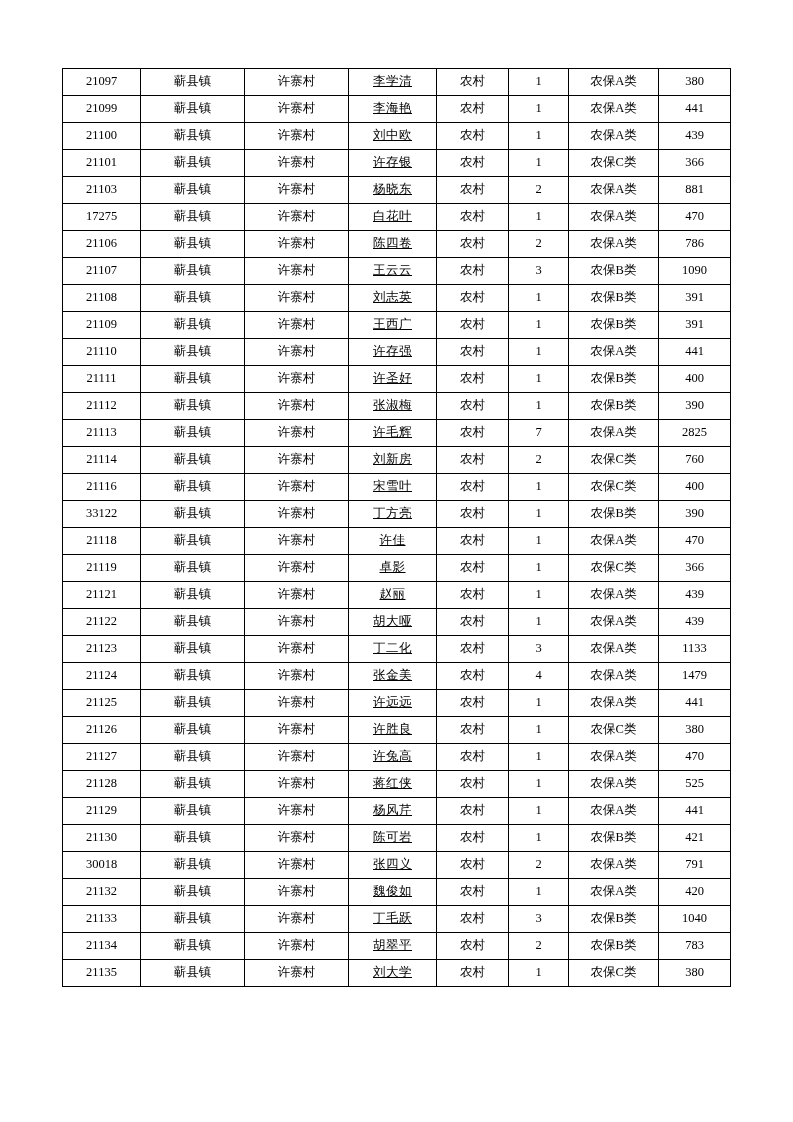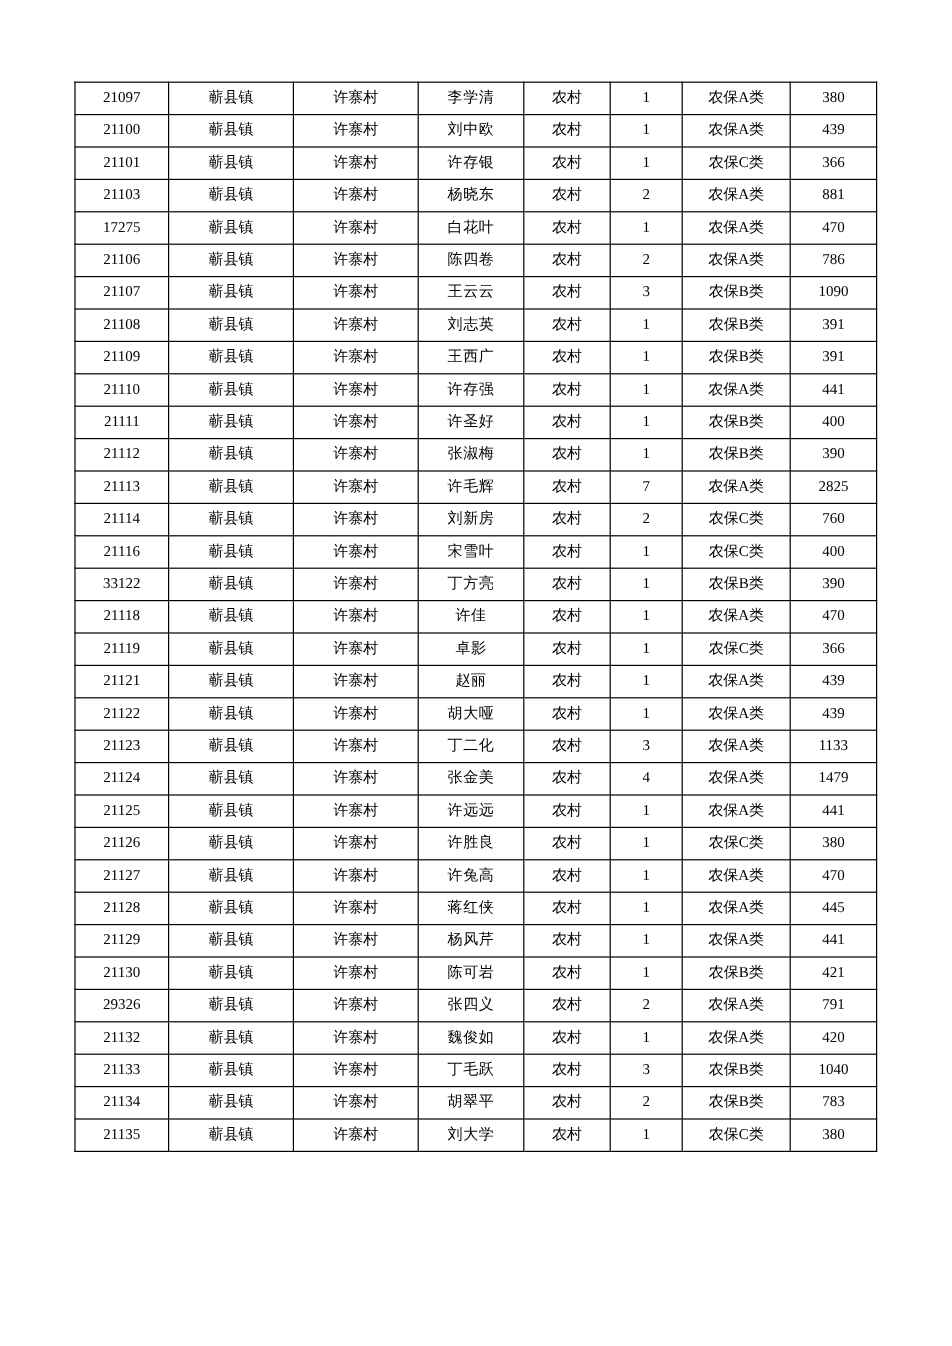--- a/index.html
+++ b/index.html
@@ -38,21 +38,21 @@
   }
   col.c-id    { width: 78px; }
   col.c-town  { width: 104px; }
   col.c-vil   { width: 104px; }
   col.c-name  { width: 88px; }
   col.c-type  { width: 72px; }
   col.c-num   { width: 60px; }
   col.c-cat   { width: 90px; }
   col.c-amt   { width: 72px; }
   .cell-id   { font-size: 12.5px; }
-  .cell-name { letter-spacing: 0.5px; }
+  .cell-name { letter-spacing: 0.5px; text-decoration: underline; }
   .cell-cat  { letter-spacing: 0px; }
 </style>
 </head>
 <body>
 
 <div class="page">
   <table class="data-table">
     <colgroup>
       <col class="c-id">
         <col class="c-town">
@@ -68,20 +68,30 @@
           <td class="cell-id">21097</td>
           <td class="cell-town">蕲县镇</td>
           <td class="cell-village">许寨村</td>
           <td class="cell-name">李学清</td>
           <td class="cell-type">农村</td>
           <td class="cell-people">1</td>
           <td class="cell-cat">农保A类</td>
           <td class="cell-amt">380</td>
         </tr>
         <tr>
+          <td class="cell-id">21099</td>
+          <td class="cell-town">蕲县镇</td>
+          <td class="cell-village">许寨村</td>
+          <td class="cell-name">李海艳</td>
+          <td class="cell-type">农村</td>
+          <td class="cell-people">1</td>
+          <td class="cell-cat">农保A类</td>
+          <td class="cell-amt">441</td>
+        </tr>
+        <tr>
           <td class="cell-id">21100</td>
           <td class="cell-town">蕲县镇</td>
           <td class="cell-village">许寨村</td>
           <td class="cell-name">刘中欧</td>
           <td class="cell-type">农村</td>
           <td class="cell-people">1</td>
           <td class="cell-cat">农保A类</td>
           <td class="cell-amt">439</td>
         </tr>
         <tr>
@@ -315,21 +325,21 @@
           <td class="cell-amt">470</td>
         </tr>
         <tr>
           <td class="cell-id">21128</td>
           <td class="cell-town">蕲县镇</td>
           <td class="cell-village">许寨村</td>
           <td class="cell-name">蒋红侠</td>
           <td class="cell-type">农村</td>
           <td class="cell-people">1</td>
           <td class="cell-cat">农保A类</td>
-          <td class="cell-amt">445</td>
+          <td class="cell-amt">525</td>
         </tr>
         <tr>
           <td class="cell-id">21129</td>
           <td class="cell-town">蕲县镇</td>
           <td class="cell-village">许寨村</td>
           <td class="cell-name">杨风芹</td>
           <td class="cell-type">农村</td>
           <td class="cell-people">1</td>
           <td class="cell-cat">农保A类</td>
           <td class="cell-amt">441</td>
@@ -338,21 +348,21 @@
           <td class="cell-id">21130</td>
           <td class="cell-town">蕲县镇</td>
           <td class="cell-village">许寨村</td>
           <td class="cell-name">陈可岩</td>
           <td class="cell-type">农村</td>
           <td class="cell-people">1</td>
           <td class="cell-cat">农保B类</td>
           <td class="cell-amt">421</td>
         </tr>
         <tr>
-          <td class="cell-id">29326</td>
+          <td class="cell-id">30018</td>
           <td class="cell-town">蕲县镇</td>
           <td class="cell-village">许寨村</td>
           <td class="cell-name">张四义</td>
           <td class="cell-type">农村</td>
           <td class="cell-people">2</td>
           <td class="cell-cat">农保A类</td>
           <td class="cell-amt">791</td>
         </tr>
         <tr>
           <td class="cell-id">21132</td>

